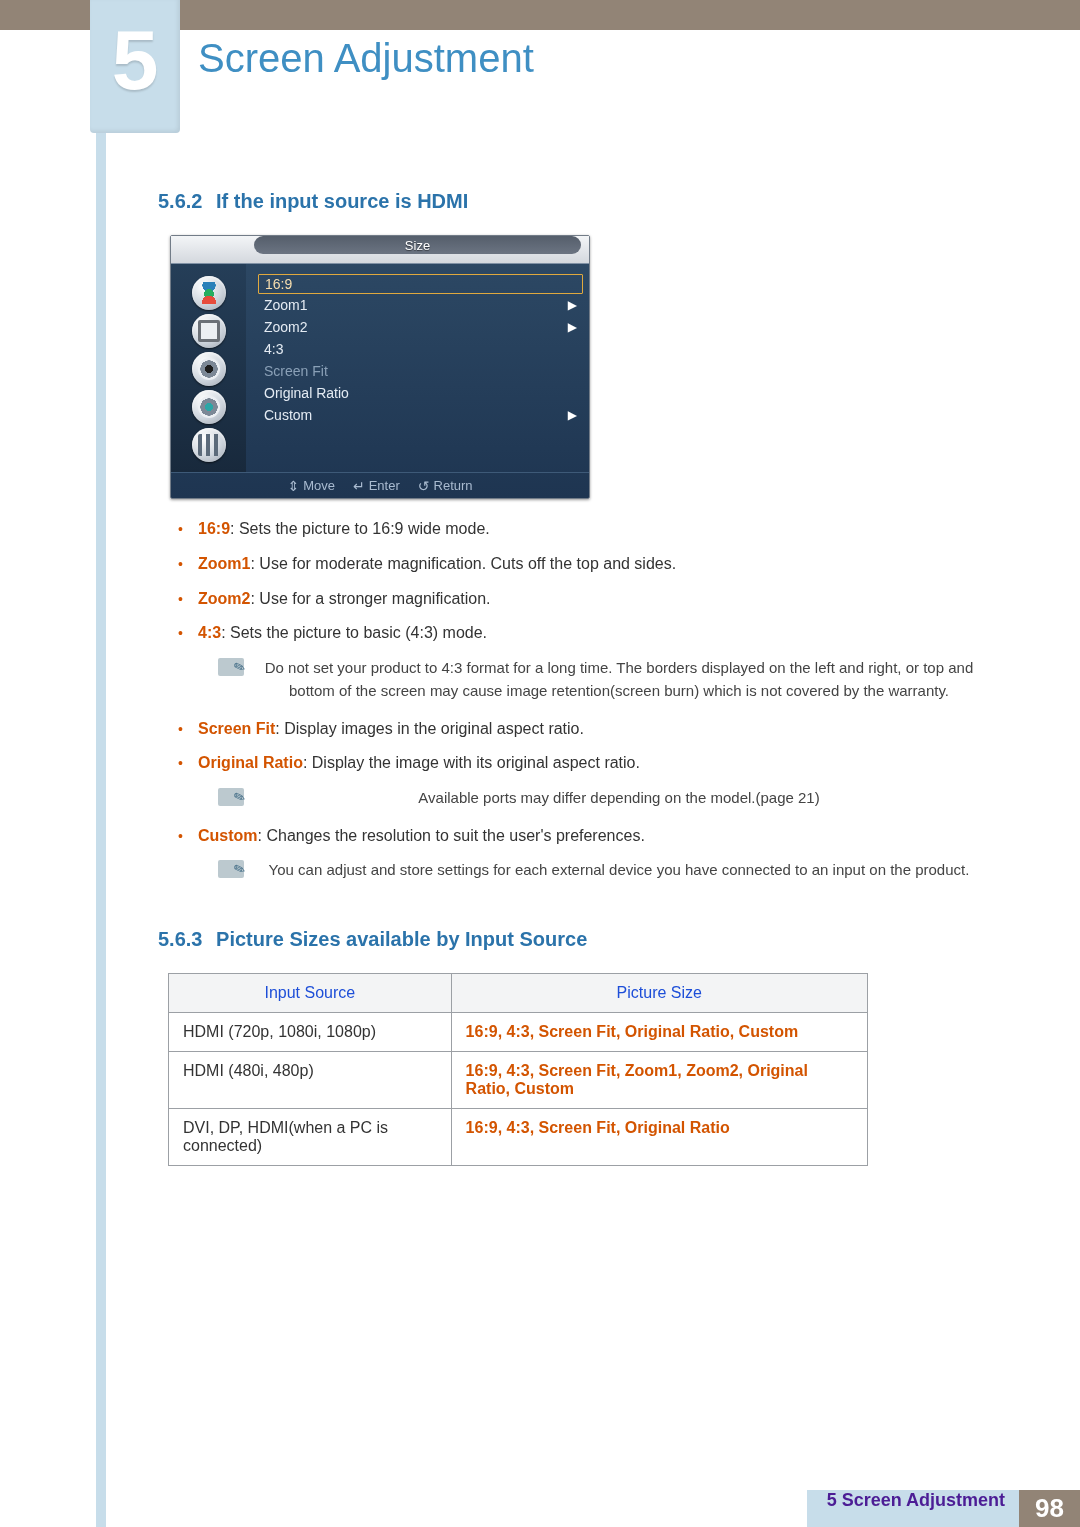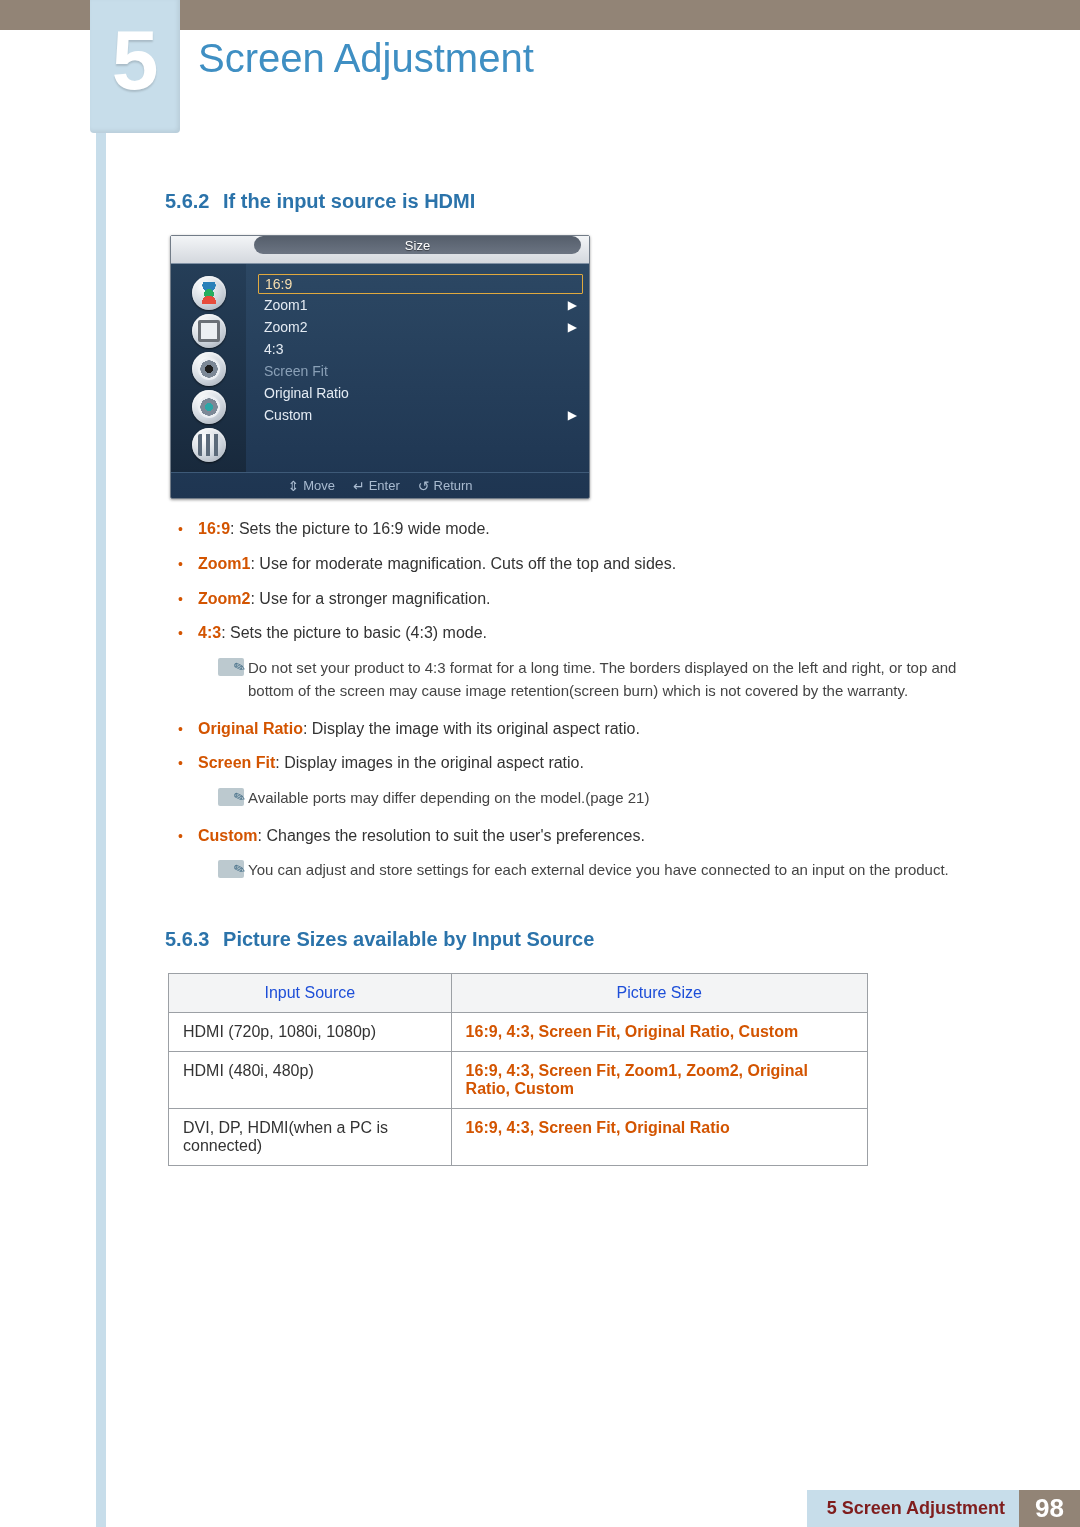--- a/index.html
+++ b/index.html
@@ -9,21 +9,21 @@
 
 .header-bar { position: relative; height: 140px; }
 .header-bg-top { position: absolute; left: 0; right: 0; top: 0; height: 30px; background: #928476; }
 .header-tabband { position: absolute; left: 90px; top: 0; width: 90px; height: 133px; background: #c7ddea; border-radius: 0 0 4px 4px; box-shadow: inset -2px -2px 4px rgba(0,0,0,.08); }
 .header-tabband .chnum { position: absolute; top: 18px; left: 0; right: 0; text-align: center; font-size: 84px; font-weight: 700; color: #fff; text-shadow: 0 2px 2px rgba(0,0,0,.15); line-height: 1; }
 .header-title { position: absolute; left: 198px; top: 36px; font-size: 40px; color: #3f8fc3; font-weight: 400; }
 
 .content { padding: 50px 90px 0 160px; }
 
 .subhead { color: #2b73aa; font-size: 20px; font-weight: 700; margin: 0 0 22px -2px; }
-.subhead .num { margin-right: 8px; margin-left: 7px; }
+.subhead .num { margin-right: 8px; }
 
 
 .osd { width: 420px; margin: 0 0 18px 10px; background: linear-gradient(#2e4a66, #1e3551); border: 1px solid #727c88; border-radius: 2px; box-shadow: 0 1px 3px rgba(0,0,0,.4); color: #e6edf5; font-size: 14px; position: relative; }
 .osd-header { height: 28px; background: linear-gradient(#f3f5f7, #d4d8de); border-bottom: 1px solid #8091a5; display: flex; align-items: flex-start; }
 .osd-header .header-pad { width: 75px; }
 .osd-header .pill { flex: 1; margin: 0 8px; height: 18px; border-radius: 9px; background: linear-gradient(#555e6b, #6b7482); display: flex; align-items: center; justify-content: center; color: #fff; font-size: 13px; text-shadow: 0 1px 1px rgba(0,0,0,.5); }
 .osd-body { display: flex; }
 .osd-sidebar { width: 75px; background: linear-gradient(#253e58, #18293c); padding: 8px 0 6px; }
 .osd-sidebar .sicon { width: 34px; height: 34px; margin: 4px auto; border-radius: 50%; background: radial-gradient(circle at 35% 30%, #fff, #cfd6de 55%, #9aa2ad 100%); box-shadow: 0 1px 2px rgba(0,0,0,.6), inset 0 2px 3px rgba(255,255,255,.7); position: relative; }
 .osd-sidebar .sicon::after { content: ""; position: absolute; inset: 6px; background: #6b6f76; border-radius: 4px; opacity: .3; }
@@ -42,40 +42,40 @@
 .osd-footer .fitem { display: flex; align-items: center; gap: 4px; }
 .osd-footer .glyph { font-size: 14px; }
 
 
 .blist { margin: 10px 0 0 18px; font-size: 16px; color: #333; line-height: 1.55; }
 .blist .bi { margin: 10px 0; position: relative; padding-left: 20px; }
 .blist .bi::before { content: "•"; position: absolute; left: 0; top: 2px; color: #d35400; font-size: 14px; }
 .blist .bi .term { color: #d35400; font-weight: 700; }
 
 
-.note { display: flex; gap: 4px; margin: 10px 0 14px 40px; font-size: 15px; color: #444; line-height: 1.55; }
+.note { display: flex; gap: 4px; margin: 10px 0 14px 40px; font-size: 15px; color: #444; line-height: 1.55; text-align: center; }
 .note .nicon { width: 26px; height: 20px; flex: 0 0 26px; position: relative; }
 .note .nicon::before { content: ""; position: absolute; left: 0; top: 2px; width: 26px; height: 18px; background: #bcc9cf; border-radius: 2px; }
 .note .nicon::after { content: "✎"; position: absolute; right: -2px; bottom: -2px; transform: rotate(-20deg); color: #3f6a84; font-size: 14px; }
 .note .ntext { flex: 1; }
 
 .sec2 { margin-top: 46px; }
 
 
 .tblwrap { margin: 20px 0 0 8px; }
 table.ps { border-collapse: collapse; width: 700px; font-size: 16px; }
 table.ps th, table.ps td { border: 1px solid #9ca0a5; padding: 10px 14px; text-align: left; vertical-align: top; }
 table.ps th { background: #f3f4f5; font-weight: 400; text-align: center; color: #1d4ed8; }
 table.ps td .hl { color: #d35400; font-weight: 700; }
 table.ps td { color: #333; }
 
 
 .page-footer { position: absolute; bottom: 0; left: 0; right: 0; height: 42px; }
 .page-footer .foot-right { position: absolute; right: 0; bottom: 0; display: flex; align-items: stretch; }
-.page-footer .foot-label { background: #c7ddea; color: #7f1d1d; font-size: 18px; font-weight: 700; padding: 8px 14px 8px 20px; }
+.page-footer .foot-label { background: #c7ddea; color: #4c1d95; font-size: 18px; font-weight: 700; padding: 0 14px 8px 20px; }
 .page-footer .foot-num { background: #928476; color: #fff; font-size: 26px; font-weight: 700; padding: 3px 16px; text-align: right; }
 
 .left-strip { position: absolute; left: 96px; top: 133px; width: 10px; bottom: 0; background: #c7ddea; }
 </style>
 </head>
 <body>
 
 <div class="page">
 
   <div class="left-strip"></div>
@@ -164,24 +164,24 @@
       <div class="bi">
         <span class="term">4:3</span><span>: Sets the picture to basic (4:3) mode.</span>
       </div>
 
       <div class="note">
         <div class="nicon"></div>
         <div class="ntext">Do not set your product to 4:3 format for a long time. The borders displayed on the left and right, or top and bottom of the screen may cause image retention(screen burn) which is not covered by the warranty.</div>
       </div>
 
       <div class="bi">
+        <span class="term">Screen Fit</span><span>: Display images in the original aspect ratio.</span>
+      </div>
+      <div class="bi">
         <span class="term">Original Ratio</span><span>: Display the image with its original aspect ratio.</span>
-      </div>
-      <div class="bi">
-        <span class="term">Screen Fit</span><span>: Display images in the original aspect ratio.</span>
       </div>
 
       <div class="note">
         <div class="nicon"></div>
         <div class="ntext">Available ports may differ depending on the model.(page 21)</div>
       </div>
 
       <div class="bi">
         <span class="term">Custom</span><span>: Changes the resolution to suit the user's preferences.</span>
       </div>

